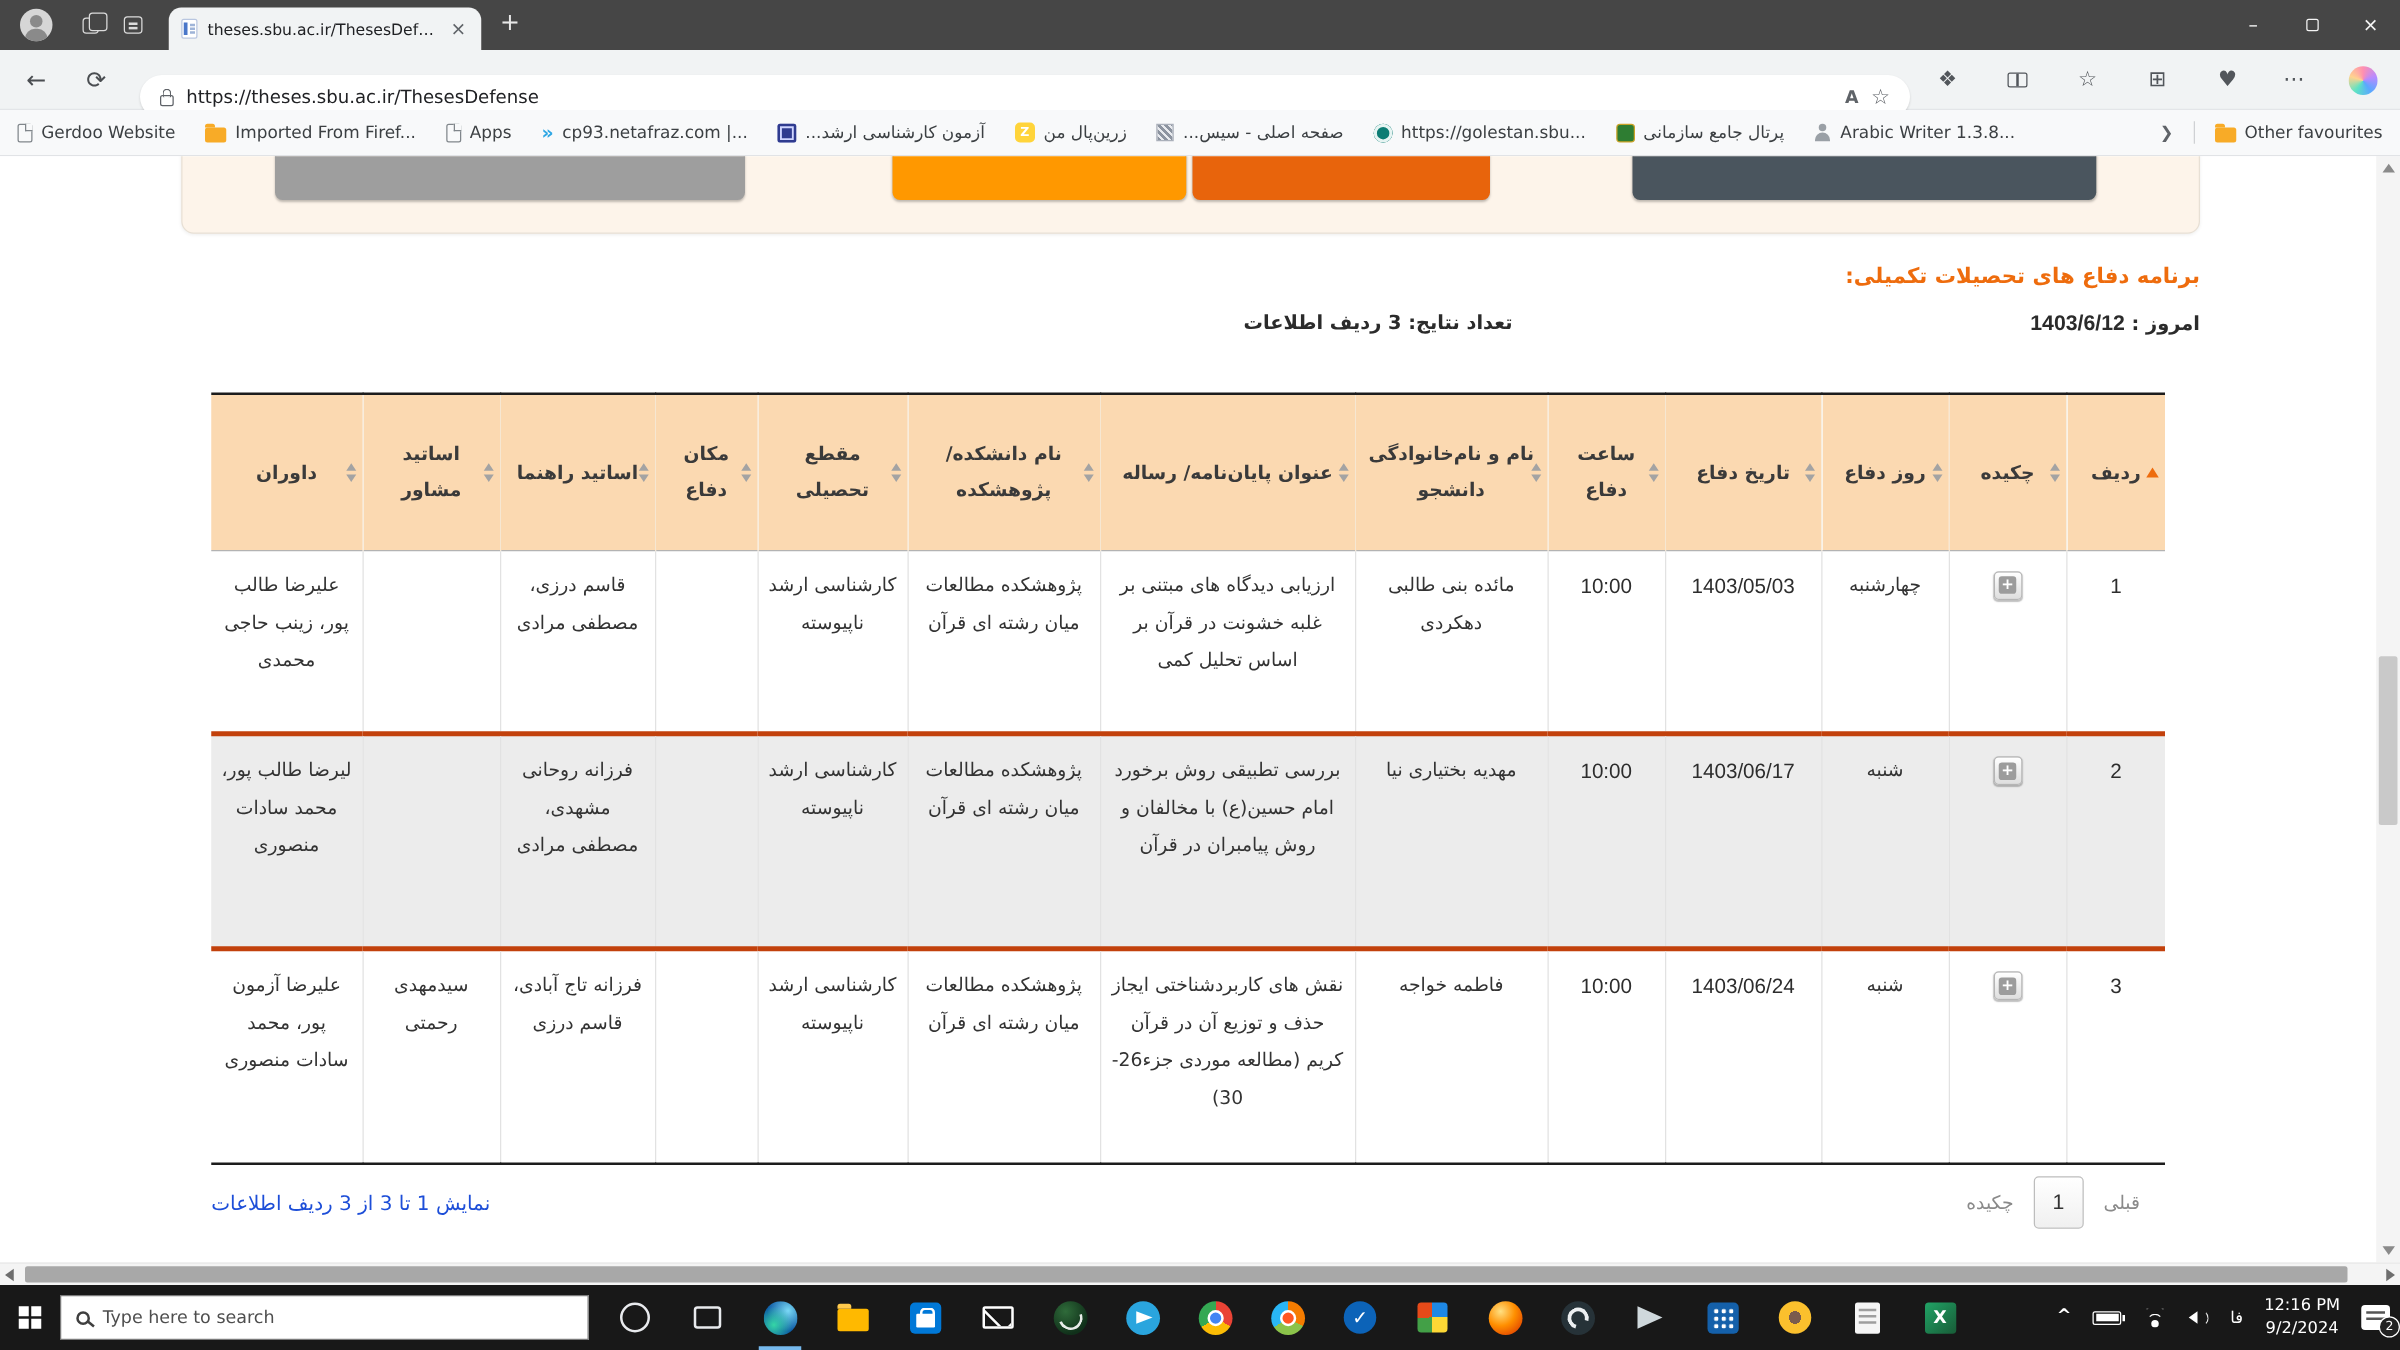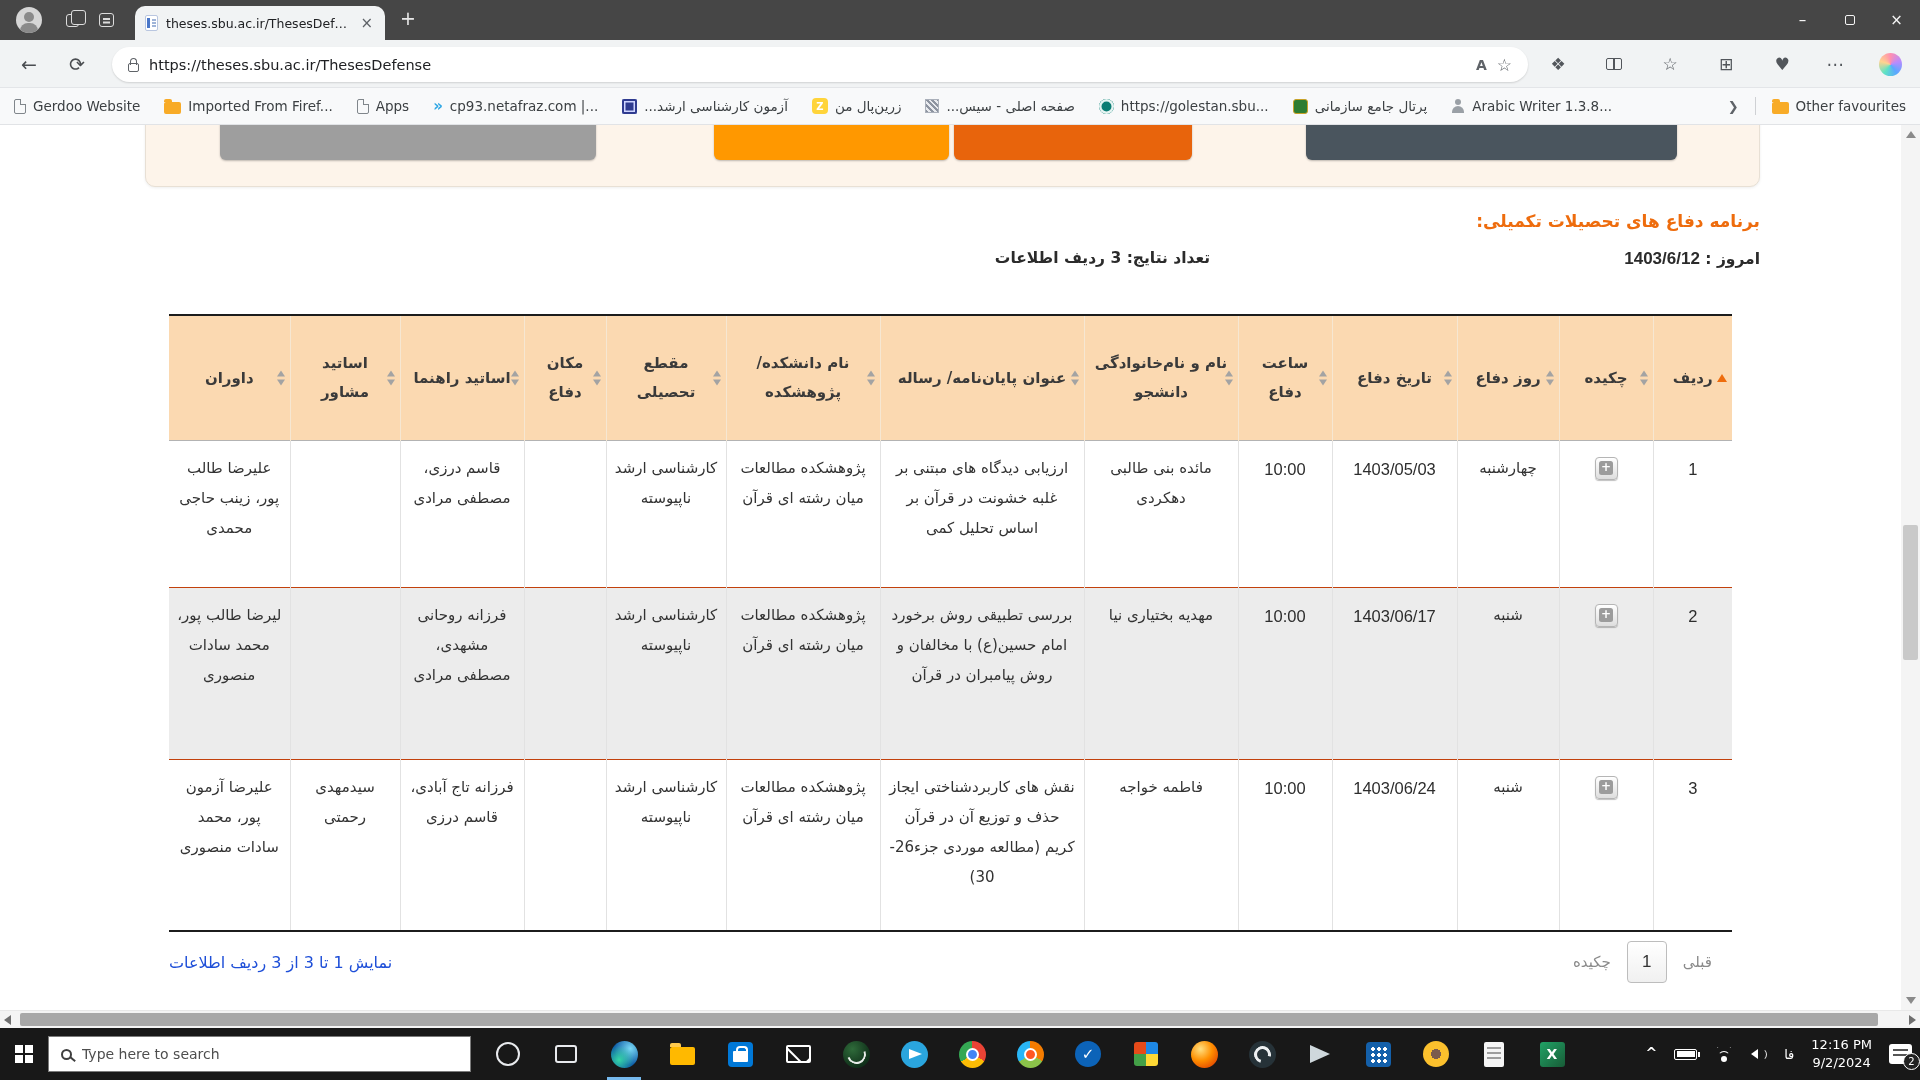--- a/index.html
+++ b/index.html
@@ -23,21 +23,21 @@
   .tabtitle{font-size:12.5px;color:#202124;white-space:nowrap;overflow:hidden;text-overflow:ellipsis;flex:1}
   .tabclose{font-size:15px;color:#5f6368;padding:0 2px;cursor:default}
   .newtab{position:absolute;left:400px;top:7px;font-size:19px;color:#e8e8e8}
   .wincontrols{position:absolute;right:0;top:0;height:40px;display:flex}
   .wc{width:47px;height:40px;display:flex;align-items:center;justify-content:center;color:#f5f5f5;font-size:15px}
   .maxsq{width:10px;height:10px;border:1.4px solid #f5f5f5;border-radius:2px;display:block}
 
   
   .addr{position:absolute;left:0;top:40px;width:1920px;height:48px;background:#f1f3f4;border-bottom:1px solid #e3e5e8}
   .navic{position:absolute;top:0;height:48px;display:flex;align-items:center;justify-content:center;color:#4a4d51;font-size:19px}
-  .pill{position:absolute;left:112px;top:7px;width:1416px;height:35px;background:#fff;border-radius:18px;box-shadow:0 1px 2px rgba(0,0,0,.14);display:flex;align-items:center;padding:0 16px;gap:10px}
+  .pill{position:absolute;left:112px;top:20px;width:1416px;height:35px;background:#fff;border-radius:18px;box-shadow:0 1px 2px rgba(0,0,0,.14);display:flex;align-items:center;padding:0 16px;gap:10px}
   .lock{width:11px;height:9px;border:1.6px solid #5f6368;border-radius:2px;position:relative;margin-top:5px;flex:0 0 auto}
   .lock::before{content:'';position:absolute;left:1px;top:-6px;width:5px;height:6px;border:1.6px solid #5f6368;border-bottom:none;border-radius:4px 4px 0 0}
   .url{font-size:14.5px;color:#202124;flex:1;white-space:nowrap;overflow:hidden}
   .pillic{color:#5f6368;font-size:14px;font-weight:bold;flex:0 0 auto}
   .addric{color:#52565b;font-size:17px}
   .splitic{width:16px;height:12px;border:1.6px solid #52565b;border-radius:2px;position:relative}
   .splitic::before{content:'';position:absolute;left:6px;top:0;width:1.6px;height:100%;background:#52565b}
   .copilot{width:23px;height:23px;border-radius:50%;background:conic-gradient(#ff8fb0,#b78bff,#5aa8ff,#5ee3c4,#ffd38f,#ff8fb0)}
 
   
@@ -74,21 +74,21 @@
   .todayline .num{font-size:17px}
   .resultsline{position:absolute;top:124px;right:691px;direction:rtl;color:#2b2b2b;font-weight:bold;font-size:15.5px}
 
   
   table.def{position:absolute;left:169px;top:189px;width:1563px;border-collapse:collapse;direction:rtl;table-layout:fixed;border-top:2px solid #1c1c1c;border-bottom:2px solid #1c1c1c;font-size:15px;color:#333}
   table.def th{background:#fbd9b1;font-weight:bold;color:#3a3a3a;height:125px;vertical-align:middle;text-align:center;line-height:1.9;position:relative;padding:4px 6px}
   table.def th:not(:first-child),table.def td:not(:first-child){border-right:1px solid #e2e2e2}
   table.def th:not(:first-child){border-right-color:#f6e7d2}
   table.def td{vertical-align:top;text-align:center;padding:12px 8px 8px;line-height:2.0}
   table.def tbody tr:first-child td{border-top:1px solid #b3b3b3}
-  table.def tbody tr + tr td{border-top:1px solid #c2410c}
+  table.def tbody tr + tr td{border-top:4px solid #c2410c}
   table.def tbody tr.stripe{background:#ececec}
   table.def td.numcell{font-size:16.5px;color:#2d2d2d}
   tr.r1{height:147px} tr.r2{height:172px} tr.r3{height:172px}
   .sort{position:absolute;right:5px;top:50%;transform:translateY(-50%);display:flex;flex-direction:column;gap:3px;align-items:center}
   .sort .up{width:0;height:0;border-left:4.5px solid transparent;border-right:4.5px solid transparent;border-bottom:6.5px solid #a3a3a3}
   .sort .dn{width:0;height:0;border-left:4.5px solid transparent;border-right:4.5px solid transparent;border-top:6.5px solid #a3a3a3}
   .sort.asc .up{border-bottom-color:#ee6c0d;border-left-width:5.5px;border-right-width:5.5px;border-bottom-width:8px}
   .plusbtn{width:23px;height:23px;margin:4px auto 0;border:1px solid #b5b5b5;border-radius:4px;background:linear-gradient(#ffffff,#dedede);box-shadow:0 1px 1px rgba(0,0,0,.25);display:flex;align-items:center;justify-content:center}
   .plusbtn .inner{width:14px;height:14px;border-radius:2.5px;background:#9c9c9c;color:#fff;font-size:12px;font-weight:bold;line-height:13px;text-align:center}
 

